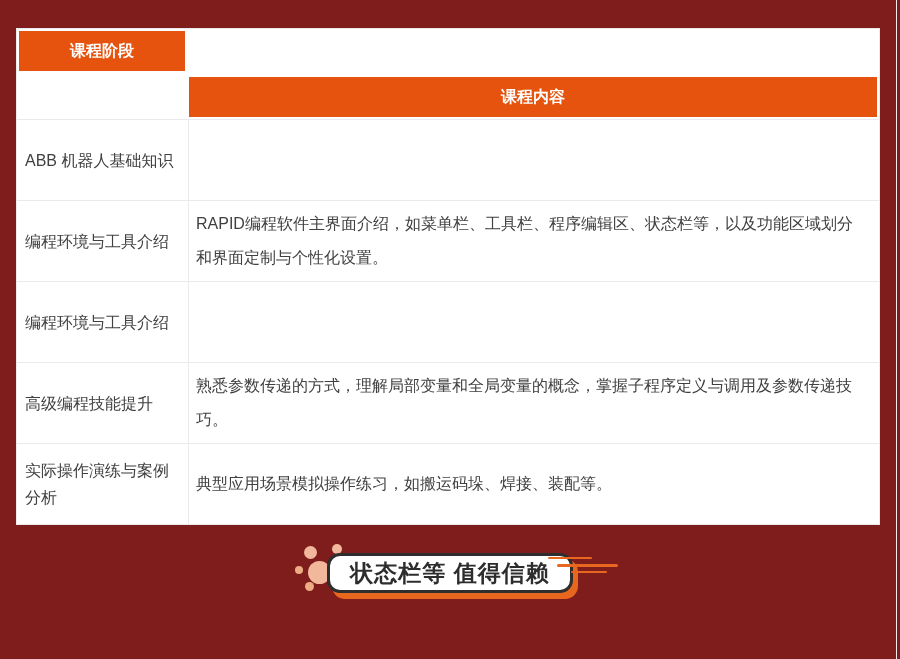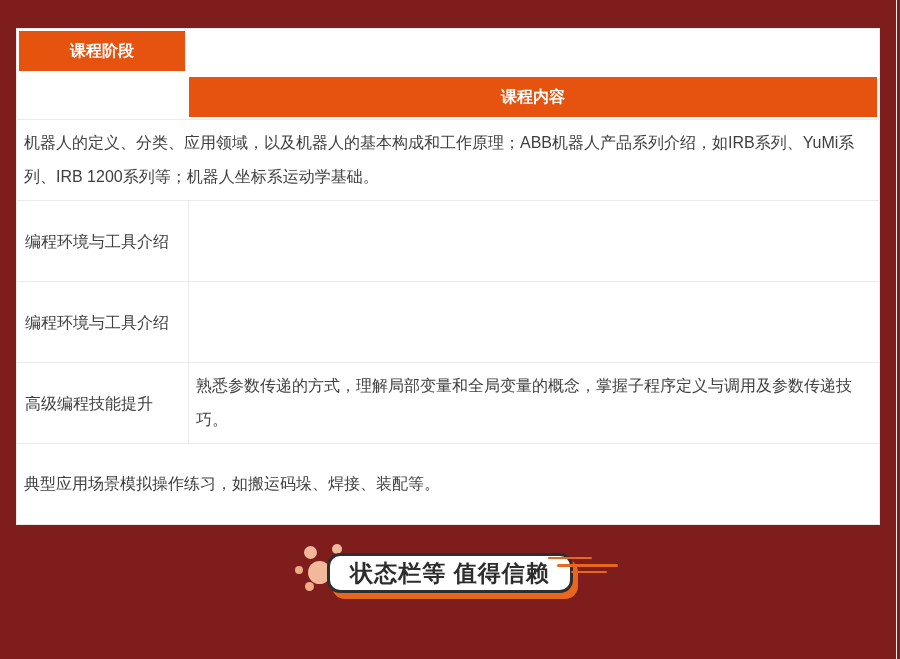--- a/index.html
+++ b/index.html
@@ -127,33 +127,35 @@
 
 <div class="page">
 
   <div class="course-table">
     <div class="thead">
       <div class="th th-stage">课程阶段</div>
       <div class="th th-content">课程内容</div>
     </div>
 
     <div class="trow">
-      <div class="td td-content">机器人的定义、分类、应用领域，以及机器人的基本构成和工作原理；ABB机器人产品系列介绍，如IRB系列、YuMi系列、IRB 1200系列等；机器人坐标系运动学基础。</div>
+      <div class="td td-stage">ABB 机器人基础知识</div>
     </div>
     <div class="trow">
       <div class="td td-stage">编程环境与工具介绍</div>
+      <div class="td td-content">RAPID编程软件主界面介绍，如菜单栏、工具栏、程序编辑区、状态栏等，以及功能区域划分和界面定制与个性化设置。</div>
     </div>
     <div class="trow">
       <div class="td td-stage">编程环境与工具介绍</div>
     </div>
     <div class="trow">
       <div class="td td-stage">高级编程技能提升</div>
       <div class="td td-content">熟悉参数传递的方式，理解局部变量和全局变量的概念，掌握子程序定义与调用及参数传递技巧。</div>
     </div>
     <div class="trow">
+      <div class="td td-stage">实际操作演练与案例分析</div>
       <div class="td td-content">典型应用场景模拟操作练习，如搬运码垛、焊接、装配等。</div>
     </div>
   </div>
 
   <span class="dot dot-big"></span>
   <span class="dot dot-a"></span>
   <span class="dot dot-b"></span>
   <span class="dot dot-c"></span>
   <span class="dot dot-d"></span>
 

